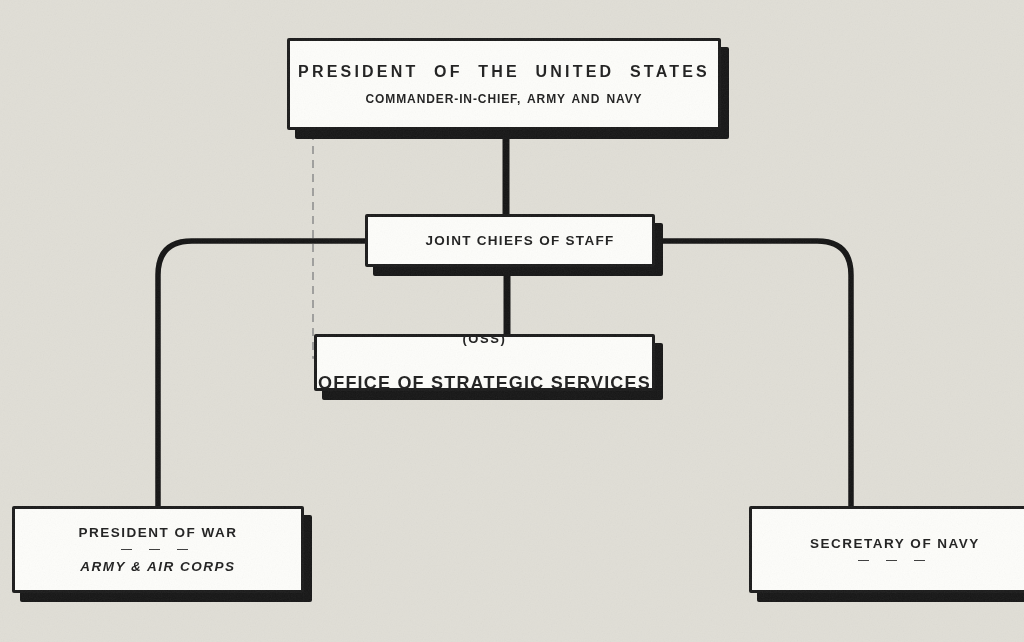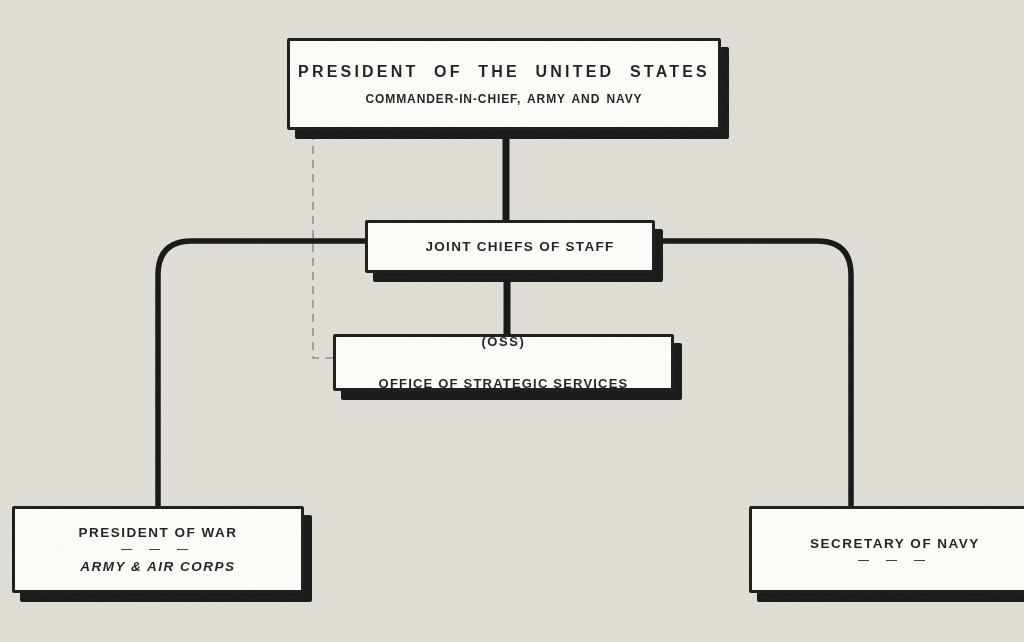--- a/index.html
+++ b/index.html
@@ -41,26 +41,26 @@
     align-items: center;
     justify-content: center;
     text-align: right;
     color: var(--text, #1f1f1f);
     font-weight: bold;
   }
   .node-president { left: 287px; top: 38px; width: 434px; height: 92px; gap: 11px; }
   .node-president .title { font-size: 16px; letter-spacing: 3.2px; word-spacing: 8px; }
   .node-president .subtitle { font-size: 12px; letter-spacing: 0.9px; word-spacing: 2px; }
 
-  .node-jcs { left: 365px; top: 220px; width: 290px; height: 53px; padding-left: 20px; }
+  .node-jcs { left: 365px; top: 214px; width: 290px; height: 53px; padding-left: 20px; }
   .node-jcs .title { font-size: 13.5px; letter-spacing: 1.3px; }
 
-  .node-oss { left: 333px; top: 334px; width: 341px; height: 57px; gap: 5px; }
+  .node-oss { left: 314px; top: 334px; width: 341px; height: 57px; gap: 5px; }
   .node-oss .title { font-size: 13px; letter-spacing: 1.6px; }
-  .node-oss .subtitle { font-size: 13px; letter-spacing: 1.2px; margin-top: 22px; }
+  .node-oss .subtitle { font-size: 18px; letter-spacing: 1.2px; margin-top: 22px; }
 
   .node-war { left: 12px; top: 506px; width: 292px; height: 87px; gap: 6px; }
   .node-navy { left: 705px; top: 506px; width: 292px; height: 87px; gap: 6px; margin-left: 44px; }
   .node-war .title, .node-navy .title { font-size: 13.5px; letter-spacing: 1.5px; }
   .node-war .subtitle, .node-navy .subtitle { font-size: 13.5px; letter-spacing: 1.5px; font-style: italic; }
   .divider {
     font-size: 11px;
     line-height: 7px;
     letter-spacing: 7px;
     color: #2c2c2c;

